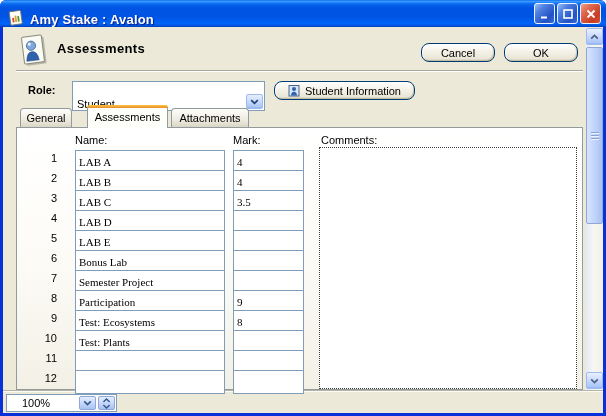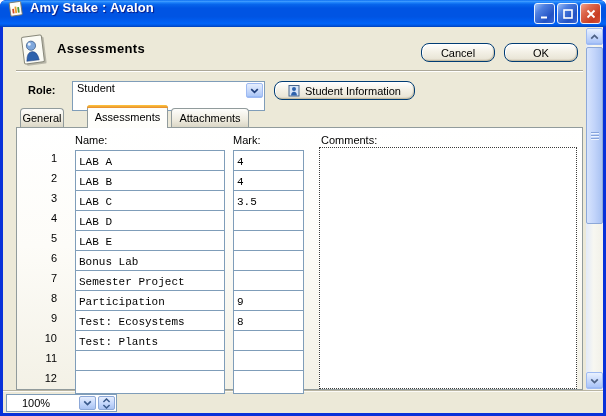--- a/index.html
+++ b/index.html
@@ -1,60 +1,60 @@
 <!DOCTYPE html>
 <html><head>
 <meta charset="utf-8">
 <style>
   html,body{margin:0;padding:0;background:#fff}
   .window{position:relative;width:606px;height:416px;background:#0831D9;border-radius:6px 6px 0 0;overflow:hidden;font-family:"Liberation Sans",sans-serif;font-size:11px;color:#000}
   
   .titlebar{position:absolute;left:0;top:0;width:606px;height:27px;border-radius:6px 6px 0 0;
     background:linear-gradient(180deg,#0A6CF1 0%,#3F9BFF 5%,#2085FB 9%,#0866EC 16%,#0054E3 30%,#0054E3 62%,#005DF0 78%,#0064F8 88%,#0053DC 95%,#0040B8 100%);
-    display:flex;align-items:flex-start}
+    display:flex;align-items:flex-end}
   .app-icon{margin:0 5px 0 7px;width:18px;height:18px;flex:0 0 auto}
   .title-text{color:#fff;font-weight:bold;font-size:13px;text-shadow:1px 1px 1px #0A1883;letter-spacing:.2px}
   .winbtns{position:absolute;right:5px;top:3px;display:flex;gap:2px}
   .winbtn{width:21px;height:21px;border:1px solid #EAF2FE;border-radius:3px;display:flex;align-items:center;justify-content:center;box-sizing:border-box}
   .winbtn.minmax{background:linear-gradient(135deg,#9CBEF5 0%,#4E7FE0 30%,#2252C4 72%,#3B67D6 100%)}
   .winbtn.close{background:linear-gradient(135deg,#F1A08B 0%,#DE6A4E 30%,#C83C22 72%,#D6523A 100%)}
   
   .dlg{position:absolute;left:3px;top:27px;width:600px;height:386px;background:#ECE9D8}
   .hdr-icon{position:absolute;left:13px;top:5px}
   .page-title{position:absolute;left:54px;top:14px;font-size:13px;font-weight:bold;letter-spacing:.4px}
   .xp-btn{position:absolute;height:19px;box-sizing:border-box;border:1px solid #003C74;border-radius:8px;
     background:linear-gradient(180deg,#FFFFFF,#F4F1E7 45%,#EAE6D8 85%,#D8D1BD);
     box-shadow:inset 1px 1px 0 #fff, inset -1px -1px 1px rgba(160,150,120,.45);
     display:flex;align-items:center;justify-content:center;font-size:11px;cursor:default}
   .btn-cancel{left:418px;top:16px;width:74px}
   .btn-ok{left:501px;top:16px;width:74px}
   .divider{position:absolute;left:13px;top:43px;width:567px;height:0;border-top:1px solid #ACA899;border-bottom:1px solid #FFFFFF}
   
   .role-label{position:absolute;left:25px;top:57px;font-weight:bold}
-  .combo{position:absolute;left:69px;top:54px;width:193px;height:30px;box-sizing:border-box;border:1px solid #7F9DB9;background:#fff;display:flex;align-items:flex-start}
+  .combo{position:absolute;left:69px;top:54px;width:193px;height:30px;box-sizing:border-box;border:1px solid #7F9DB9;background:#fff;display:flex;align-items:flex-end}
   .combo-value{flex:1;padding-left:4px}
   .combo-arrow{width:17px;height:15px;margin:1px;border-radius:2px;border:1px solid #9EBAF2;box-sizing:border-box;
     background:linear-gradient(180deg,#E6EEFD,#CBDCFB 45%,#AEC8F7 90%,#8BB0F3);display:flex;align-items:center;justify-content:center}
   .btn-info{left:271px;top:54px;width:141px;gap:4px}
   
   .tab{position:absolute;box-sizing:border-box;border:1px solid #919B9C;border-bottom:none;border-radius:4px 4px 0 0;
     display:flex;align-items:center;justify-content:center;z-index:2;
     background:linear-gradient(180deg,#FDFDFB,#EEEBDF 60%,#DAD6C6)}
-  .tab-general{left:17px;top:81px;width:44px;height:19px}
+  .tab-general{left:17px;top:81px;width:52px;height:19px}
   .tab-assessments{left:84px;top:78px;width:81px;height:23px;background:#FEFEFB}
   .tab-attachments{left:168px;top:81px;width:78px;height:19px}
   .tab-stripe{position:absolute;left:-1px;right:-1px;top:-1px;height:3px;border-radius:4px 4px 0 0;background:linear-gradient(180deg,#FFC73C,#E68B2C)}
   
   .panel{position:absolute;left:13px;top:100px;width:567px;height:263px;box-sizing:border-box;border:1px solid #919B9C;z-index:1;
     background:linear-gradient(180deg,#FFFFFF 0%,#FDFCF8 45%,#F3F1E6 100%)}
   .col-hdr{position:absolute;top:6px}
   .hdr-name{left:58px}.hdr-mark{left:216px}.hdr-comments{left:304px}
   .row{position:absolute;left:0;width:300px;height:17px}
   .rownum{position:absolute;left:6px;top:0;width:34px;height:17px;line-height:17px;text-align:right}
-  .fld{position:absolute;top:0;height:24px;box-sizing:border-box;border:1px solid #7F9DB9;background:#fff;font-family:Liberation Mono, monospace;font-size:11px;padding:1px 3px;outline:none}
+  .fld{position:absolute;top:0;height:24px;box-sizing:border-box;border:1px solid #7F9DB9;background:#fff;font-family:Liberation Serif, serif;font-size:11px;padding:1px 3px;outline:none}
   .name-fld{left:58px;width:150px}
   .mark-fld{left:216px;width:71px}
   .comments-box{position:absolute;left:302px;top:19px;width:258px;height:242px;box-sizing:border-box;border:1px dotted #3C3C3C;background:#fff;resize:none;outline:none;font-family:"Liberation Sans",sans-serif;font-size:11px;padding:2px}
   
   .scrollbar{position:absolute;left:583px;top:1px;width:17px;height:362px;background:linear-gradient(90deg,#E3EAF8,#F7F7F1 45%,#F1F0E8)}
   .scroll-btn{position:absolute;left:0;width:17px;height:17px;box-sizing:border-box;border:1px solid #9EBAF2;border-radius:2px;
     background:linear-gradient(180deg,#E9F1FE,#C7D9FC 50%,#ADC6F8 90%,#93B3F3);display:flex;align-items:center;justify-content:center}
   .scroll-up{top:0}.scroll-down{bottom:1px}
   .scroll-track{position:absolute;left:0;top:17px;width:17px;height:327px}
   .scroll-thumb{position:absolute;left:0;top:2px;width:17px;height:177px;box-sizing:border-box;border:1px solid #8DA8D8;border-radius:2px;

